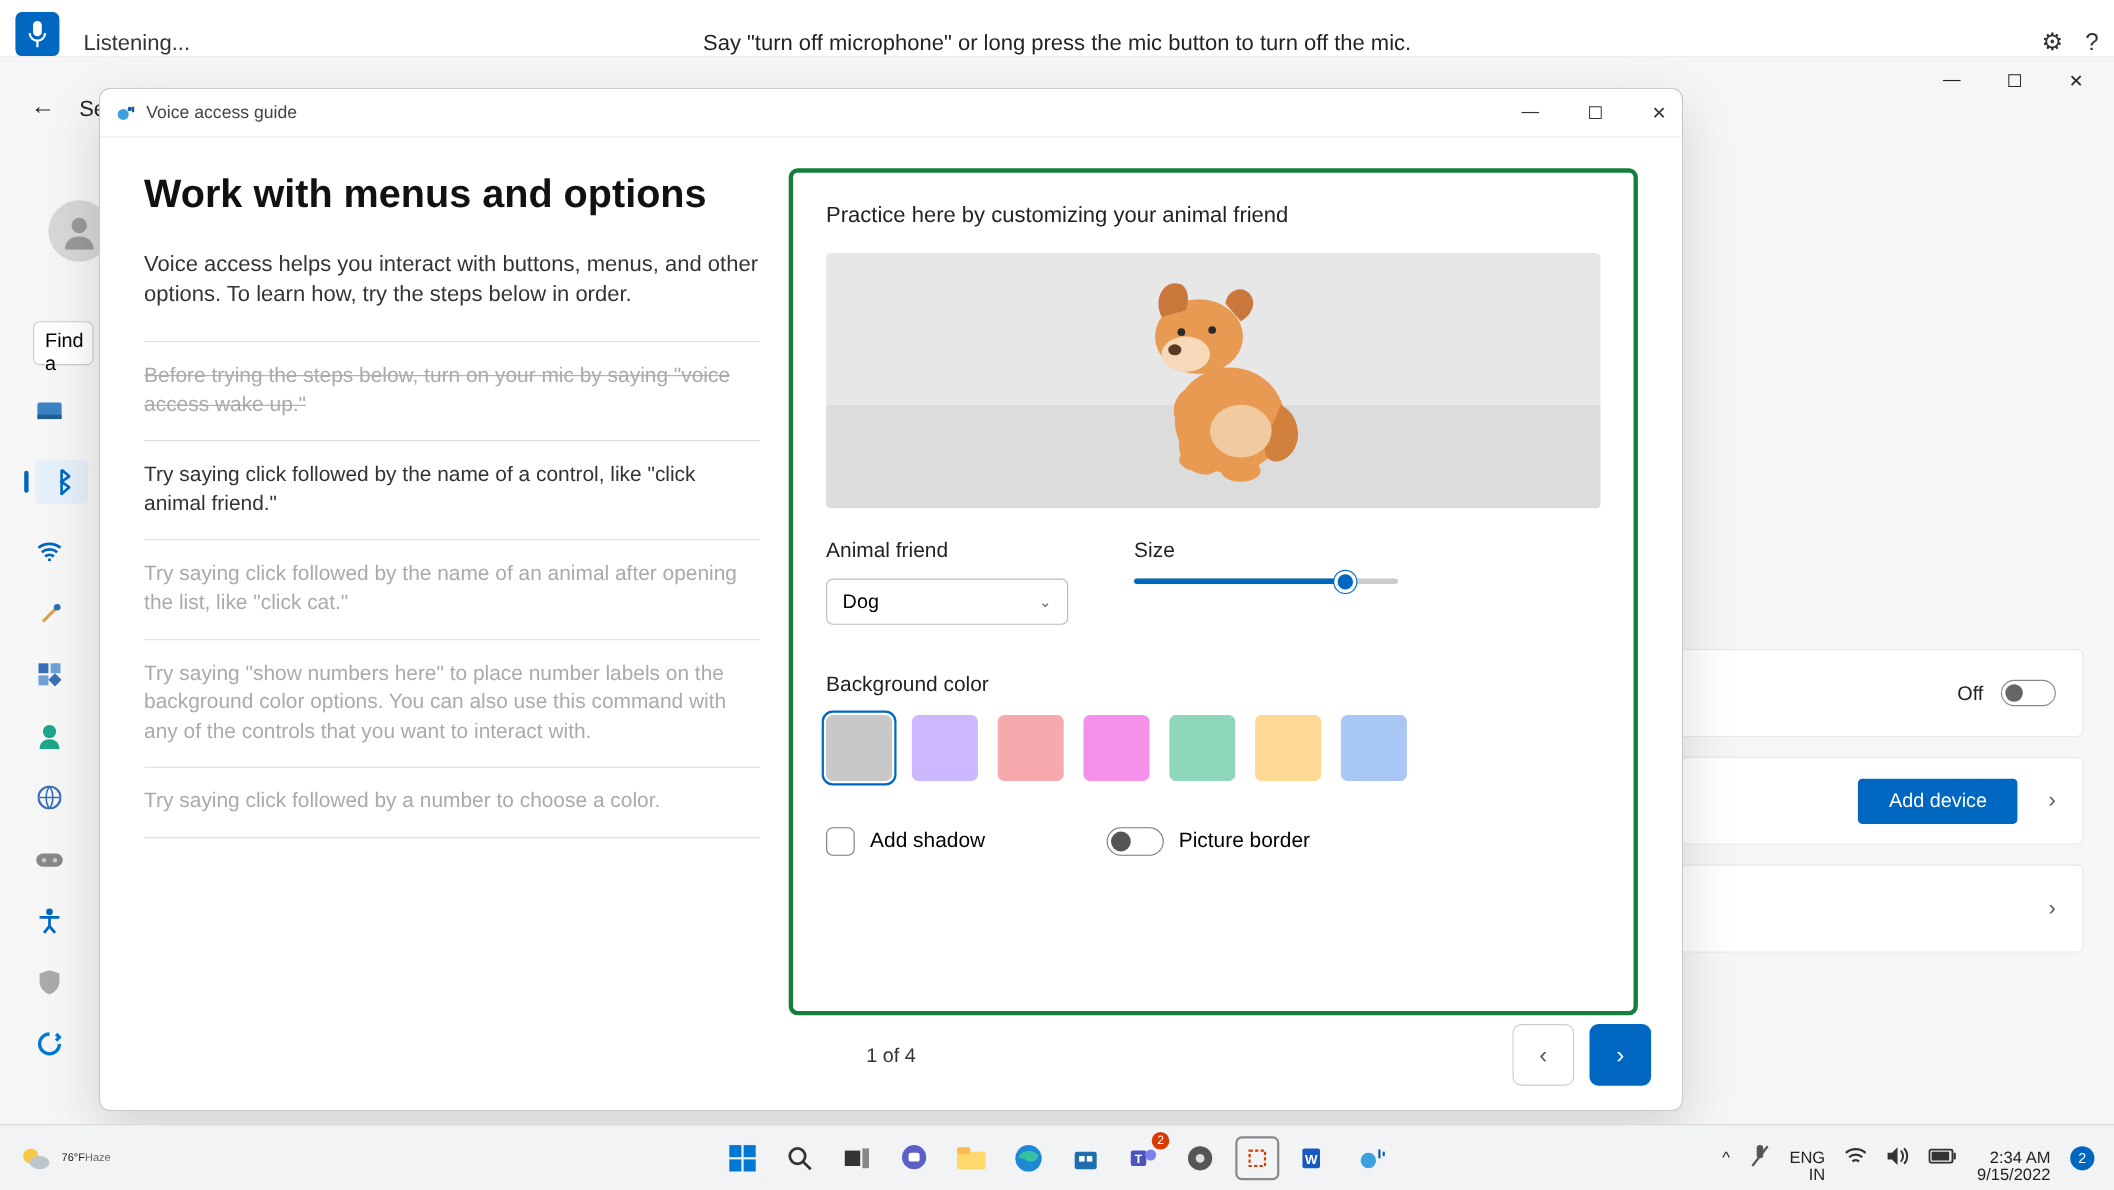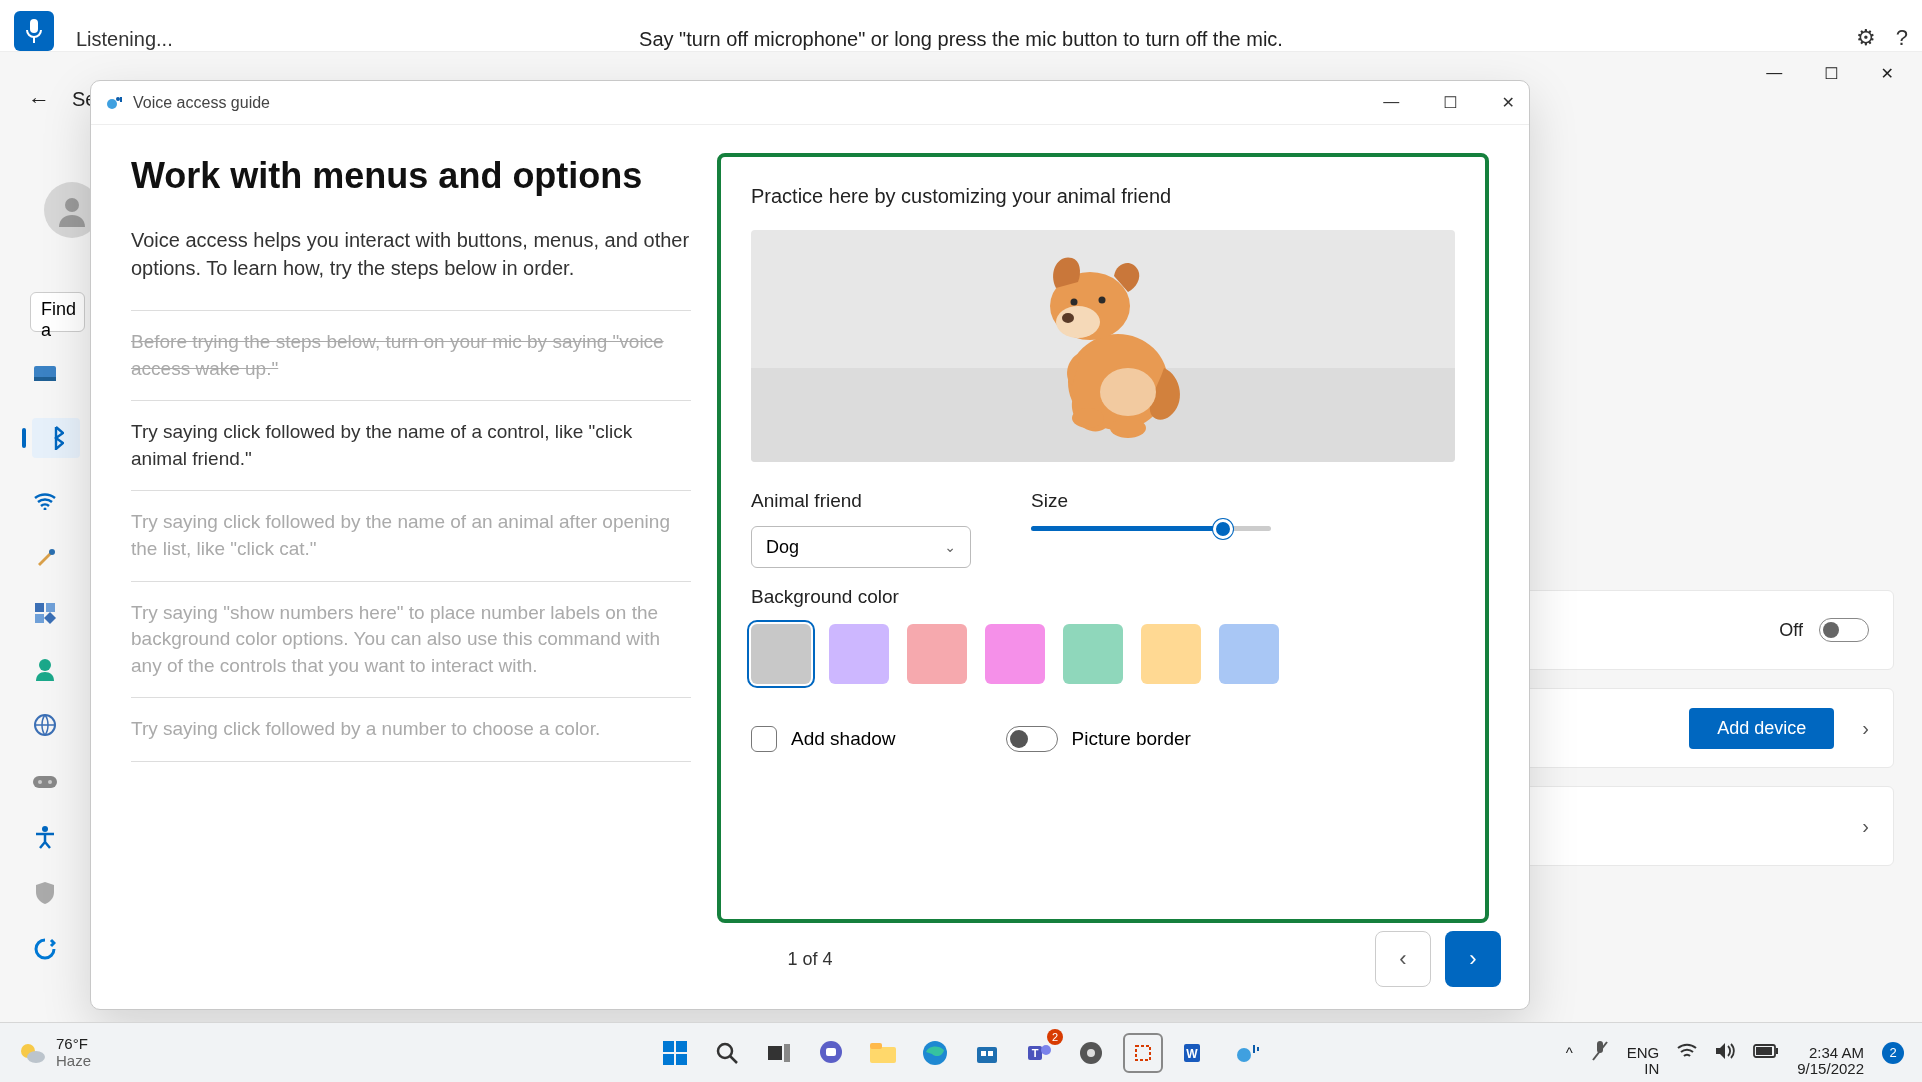--- a/index.html
+++ b/index.html
@@ -73,21 +73,21 @@
   .guide-footer { position:absolute; bottom:22px; left:0; right:0; display:flex; align-items:center; padding:0 28px;}
   .pager { position:absolute; left:50%; transform:translateX(-50%); font-size:18px; color:#333;}
   .nav-btns { margin-left:auto; display:flex; gap:14px;}
   .nav-btn { width:56px; height:56px; border-radius:8px; display:flex; align-items:center; justify-content:center; font-size:22px;}
   .nav-prev { background:#fff; border:1px solid #ccc; color:#555;}
   .nav-next { background:#0067c0; color:#fff;}
 
   
   .taskbar { position:absolute; bottom:0; left:0; right:0; height:60px; background:#f1f3f5; border-top:1px solid #d6d6d6; display:flex; align-items:center; padding:0 18px;}
   .weather { display:flex; gap:10px; align-items:center;}
-  .weather .txt { display:flex; flex-direction:column; line-height:1.1; font-size:15px; color:#222;}
+  .weather .txt { display:flex; flex-direction:row; line-height:1.1; font-size:10px; color:#222;}
   .task-center { position:absolute; left:50%; transform:translateX(-50%); display:flex; gap:16px; align-items:center;}
   .tb-ic { width:36px; height:36px; display:flex; align-items:center; justify-content:center; font-size:22px;}
   .tray { margin-left:auto; display:flex; align-items:center; gap:18px; font-size:15px; color:#222;}
   .tray .col { display:flex; flex-direction:column; align-items:flex-end; line-height:1.1;margin-top:17px;}
   .badge { position:relative;}
   .badge::after { content:'2'; position:absolute; top:-6px; right:-6px; background:#d83b01; color:#fff; font-size:11px; width:16px; height:16px; border-radius:50%; display:flex; align-items:center; justify-content:center;}
   .not-badge { width:22px; height:22px; background:#0067c0; color:#fff; border-radius:50%; display:flex; align-items:center; justify-content:center; font-size:13px;}
 
   
   .dog-svg { position:absolute; left:50%; top:12px; transform:translateX(-50%);}
@@ -276,21 +276,21 @@
         <div style="flex:1;">
           <div class="lbl">Size</div>
           <div class="slider">
             <div class="track">
                 <div class="fill"></div>
               </div>
             <div class="thumb"></div>
           </div>
         </div>
       </div>
-      <div style="margin-top:18px;">
+      <div style="margin-top:44px;">
         <div class="lbl">Background color</div>
         <div class="swatches">
           <div class="sw sel-sw" style="background:#c8c8c8"></div>
           <div class="sw" style="background:#cdb7ff"></div>
           <div class="sw" style="background:#f6a9ae"></div>
           <div class="sw" style="background:#f590e9"></div>
           <div class="sw" style="background:#8fd7bb"></div>
           <div class="sw" style="background:#ffd993"></div>
           <div class="sw" style="background:#a9c7f5"></div>
         </div>

